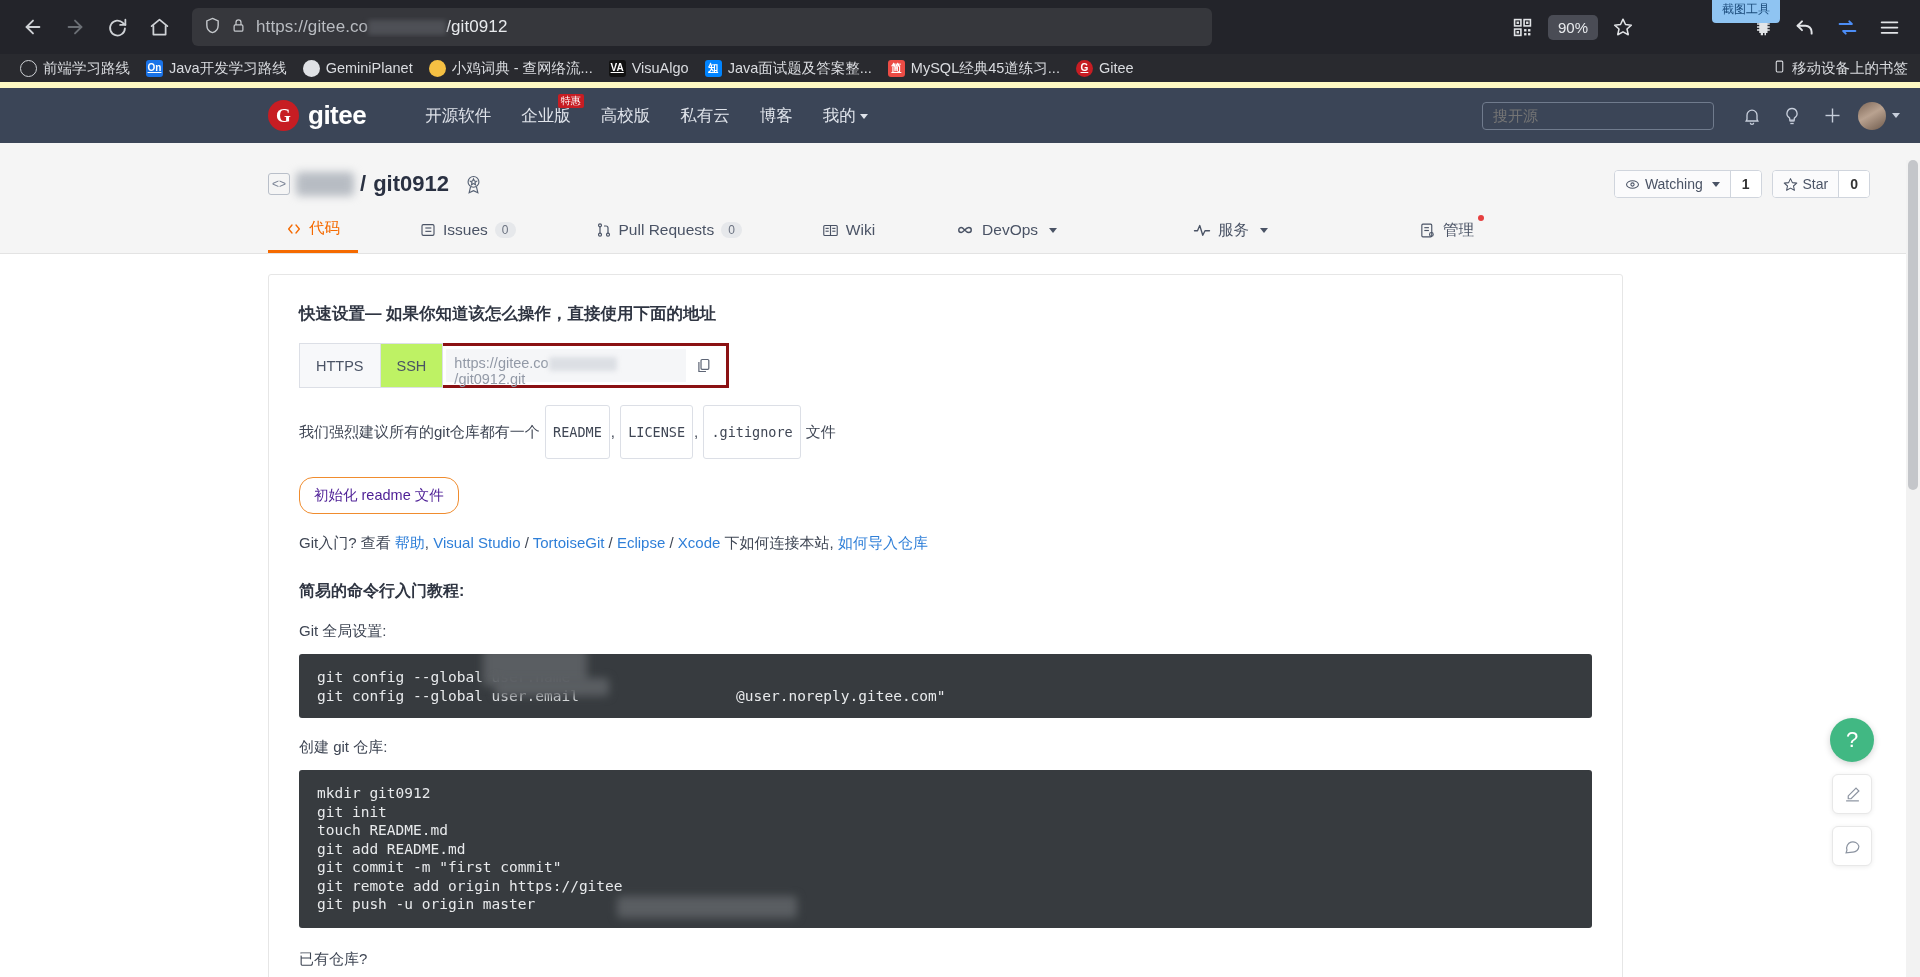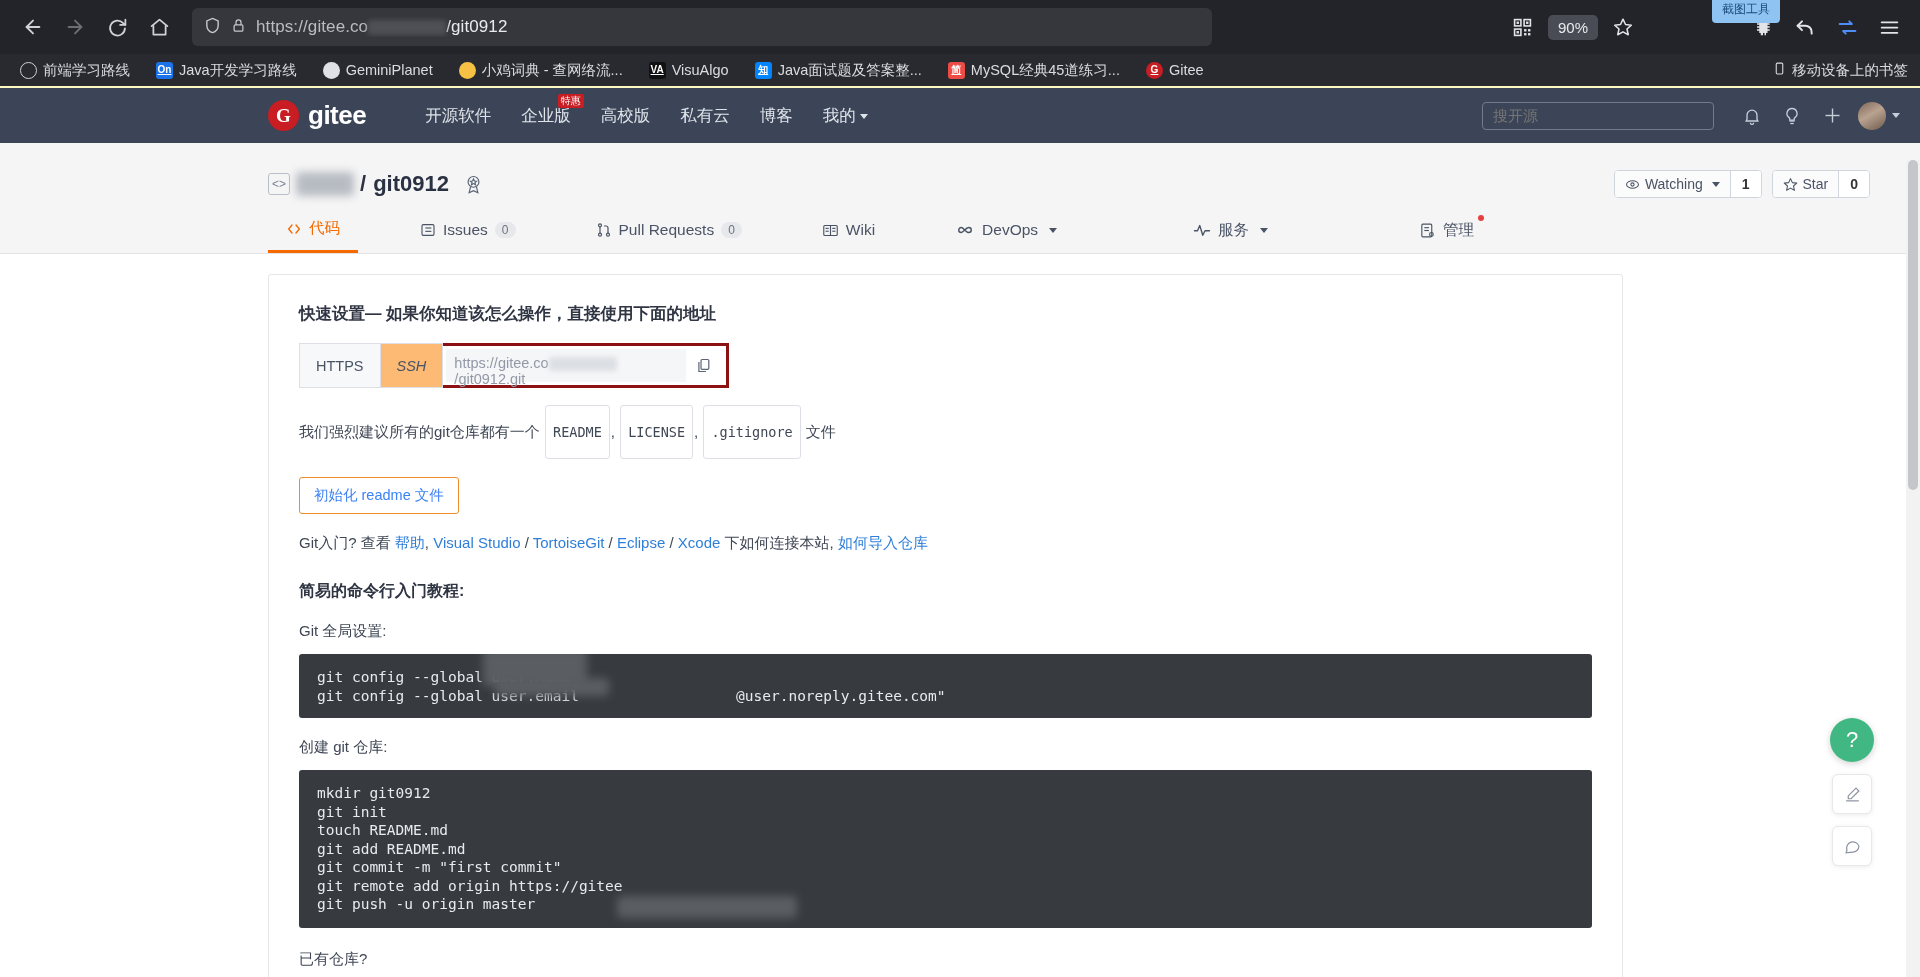--- a/index.html
+++ b/index.html
@@ -37,21 +37,21 @@
   .tool-right { display: flex; align-items: center; gap: 8px; margin-left: auto; }
   .zoom-pill {
     background: #4a4c55; color: #e8eaed; font-size: 15px;
     padding: 4px 10px; border-radius: 5px;
   }
   .icon-sq { width: 34px; height: 34px; display:flex; align-items:center; justify-content:center; color:#e2e4e7;}
   .blue-ic { color: #4c8df6; }
 
   .bookmarks {
     height: 34px; background: #292a2f; display: flex; align-items: center;
-    padding: 0 12px; gap: 10px; border-bottom: 2px solid #fef9c3;
+    padding: 0 12px; gap: 0; border-bottom: 6px solid #fef9c3;
   }
   .bm {
     display: flex; align-items: center; gap: 6px; padding: 3px 8px;
     border-radius: 4px; color: #dadce0; font-size: 14.5px; white-space: nowrap;
   }
   .bm-ico {
     width: 17px; height: 17px; border-radius: 3px; flex: none;
     display: flex; align-items: center; justify-content: center;
     font-size: 10px; font-weight: bold; color: #fff; line-height: 1; text-decoration: underline;
   }
@@ -147,41 +147,41 @@
   .card {
     margin: 20px 0 0 268px; width: 1355px; border: 1px solid #e6e6e6;
     border-radius: 3px; padding: 28px 30px 24px; background: #fff;
   }
   .card h3 { font-size: 16.5px; color: #2f3542; margin-bottom: 18px; font-weight: bold;}
   .clone-row { display: flex; align-items: stretch; position: relative; width: 430px; }
   .proto-btn {
     border: 1px solid #dcdfe6; background: #f7f8fa; color: #4a5365;
     font-size: 14.5px; padding: 8px 16px; display:flex; align-items:center;
   }
-  .proto-btn.active { background: #fdba74; border-left: none; font-style: italic; }
+  .proto-btn.active { background: #bef264; border-left: none; }
   .clone-input-wrap {
     position: relative; flex: 1; border: 3px solid #8b1113; border-left: none;
     display: flex; align-items: center; padding: 3px 6px 3px 3px; background: #fff;
     margin-left: 0;
   }
   .clone-input {
     flex: 1; background: #f5f6f8; border: none; outline: none;
     font-size: 14.5px; color: #9299a6; padding: 6px 8px; height: 33px;
   }
   .copy-ic { width: 34px; display:flex; align-items:center; justify-content:center; color:#5d6575;}
 
   .sug { font-size: 15px; color: #3f4654; margin: 17px 0 0; }
   .code-chipette {
     display: inline-block; border: 1px solid #dcdfe6; border-radius: 3px;
     padding: 18px 7px; font-family: "DejaVu Sans Mono", monospace; font-size: 13.5px;
     color: #3f4654; margin: 0 1px; background: #fff;
   }
   .readme-btn {
     display: inline-block; margin-top: 18px; border: 1px solid #f08c2e;
-    color: #3b82f6; background: #fff; font-size: 14.5px; border-radius: 3px;
+    color: #4c1d95; background: #fff; font-size: 14.5px; border-radius: 14px;
     padding: 8px 14px;
   }
   .git-intro { font-size: 15px; color: #3f4654; margin-top: 20px; }
   .git-intro a { color: #2f7fd8; text-decoration: none; }
   .sec-title { font-size: 16px; font-weight: bold; color: #2f3542; margin-top: 28px; }
   .sub-title { font-size: 15px; color: #3f4654; margin-top: 20px; }
   .codeblock {
     background: #373b3f; color: #e8eaec; border-radius: 3px; margin-top: 13px;
     padding: 14px 18px; font-family: "DejaVu Sans Mono", monospace;
     font-size: 14.5px; line-height: 1.28; position: relative; overflow: hidden;

